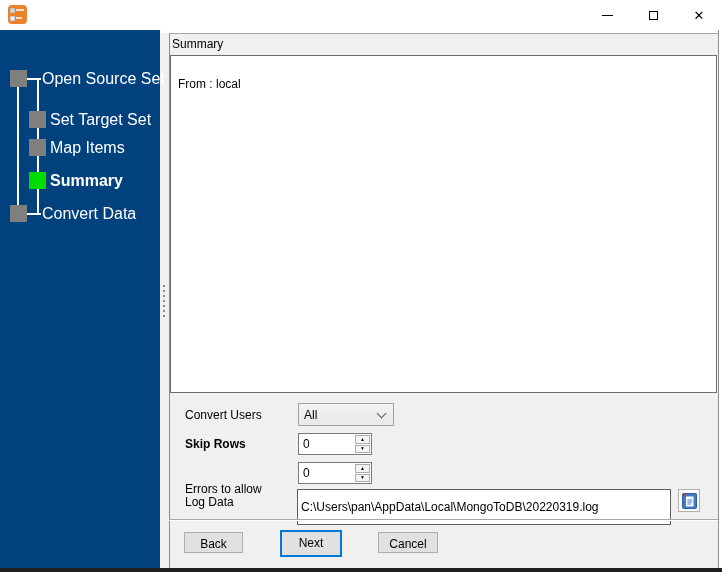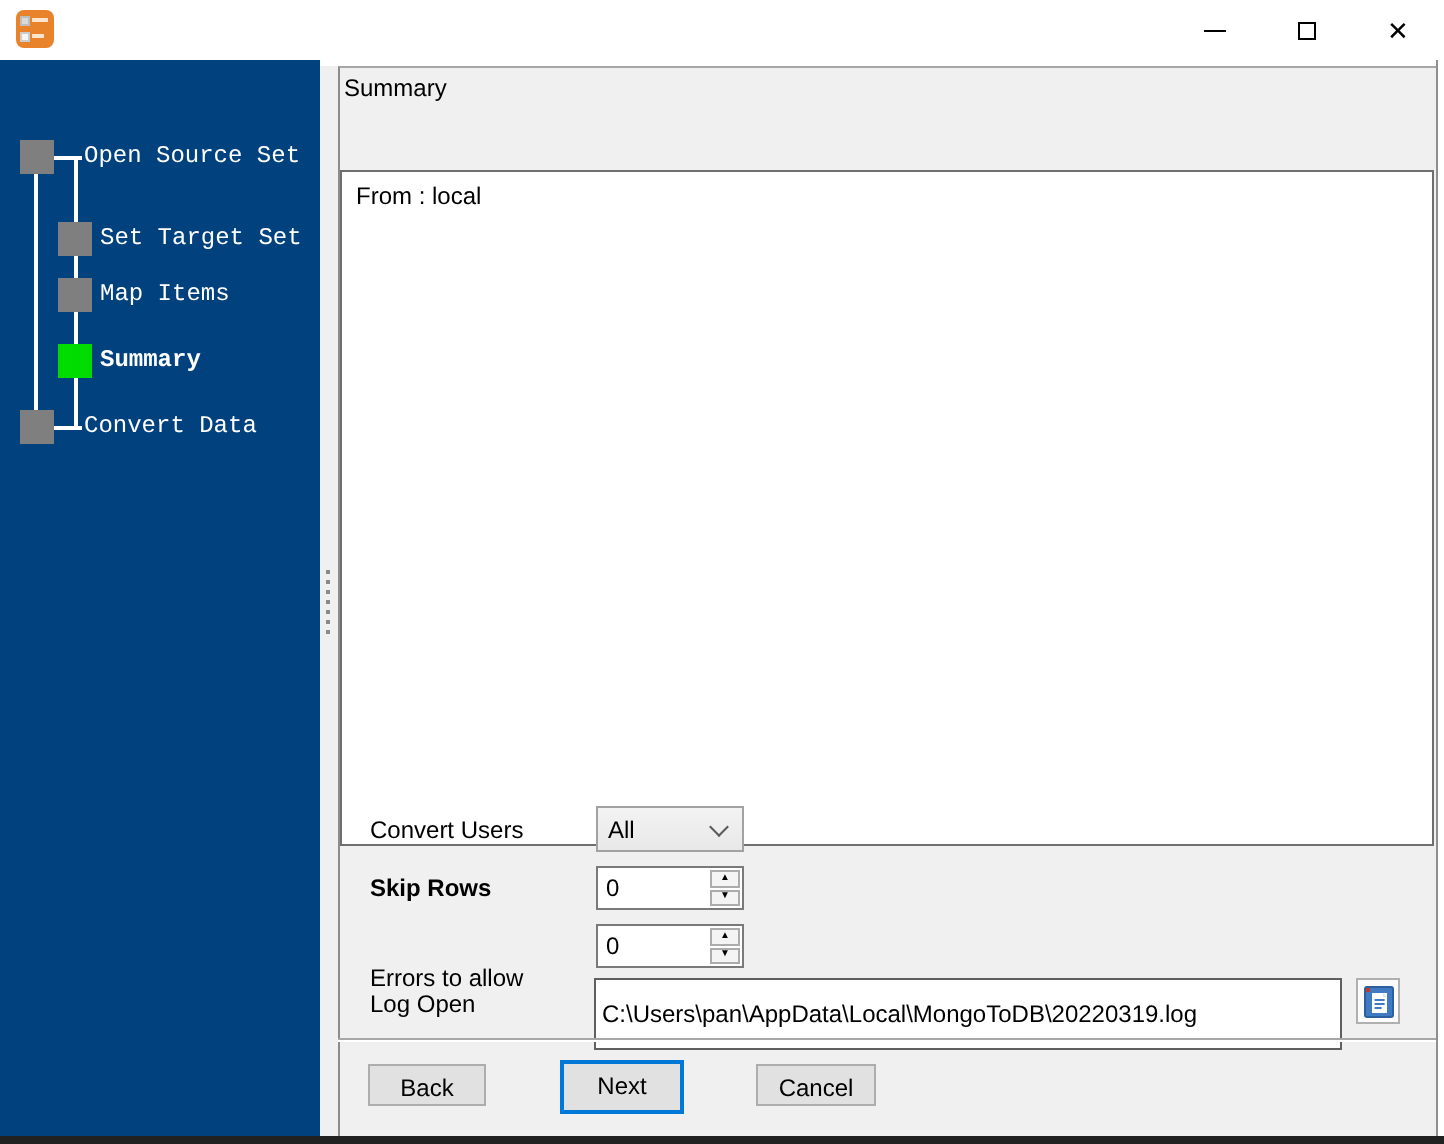--- a/index.html
+++ b/index.html
@@ -27,37 +27,37 @@
   .top-gap { position:absolute; left:160px; top:30px; width:558px; height:3px; background:#ffffff; }
 
   
   .sidebar { position:absolute; left:0; top:30px; width:160px; height:538px; background:#00417e; }
   .tree-line { position:absolute; background:#ffffff; }
   .vline-left  { left:17px; top:48px; width:2px; height:137px; }
   .vline-inner { left:37px; top:48px; width:2px; height:137px; }
   .hline-top    { left:19px; top:48px; width:22px; height:2px; }
   .hline-bottom { left:19px; top:183px; width:22px; height:2px; }
   .step-box { position:absolute; width:17px; height:17px; background:#7f7f7f; z-index:2; }
-  .step-label { position:absolute; color:#ffffff; font-size:12px; line-height:17px; white-space:nowrap; z-index:2;font-family:Liberation Mono, monospace; }
+  .step-label { position:absolute; color:#ffffff; font-size:16px; line-height:17px; white-space:nowrap; z-index:2; }
   .step-label.active { font-weight:bold; }
 
   
   .splitter { position:absolute; left:160px; top:33px; width:9px; height:535px; background:#f0f0f0; }
   .grip { position:absolute; left:3px; top:252px; display:flex; flex-direction:column; gap:3px; }
   .grip i { display:block; width:2px; height:2px; background:#8a8a8a; }
 
   
   .main { position:absolute; left:169px; top:33px; width:549px; height:535px; background:#f0f0f0; border-left:1px solid #8c8c8c; border-top:1px solid #a6a6a6; }
   .panel-caption { position:absolute; left:172px; top:37px; font-size:12px; color:#000; }
-  .summary-box { position:absolute; left:170px; top:55px; width:547px; height:338px; background:#ffffff; border:1px solid #6e6e6e; padding:4px 7px;margin-top:30px; }
+  .summary-box { position:absolute; left:170px; top:55px; width:547px; height:338px; background:#ffffff; border:1px solid #6e6e6e; padding:20px 7px; }
   .summary-line { font-size:12px; color:#000; line-height:16px; white-space:pre; }
 
   .fld-label { position:absolute; left:185px; font-size:12px; color:#000; white-space:nowrap; }
 
-  .combo { position:absolute; left:298px; top:403px; width:74px; height:23px; background:linear-gradient(#f3f3f3,#e8e8e8); border:1px solid #a2a2a2; display:flex; align-items:center; }
+  .combo { position:absolute; left:298px; top:403px; width:96px; height:23px; background:linear-gradient(#f3f3f3,#e8e8e8); border:1px solid #a2a2a2; display:flex; align-items:center; }
   .combo .val { font-size:12px; color:#000; padding-left:5px; flex:1; }
   .combo .chev { width:7px; height:7px; border-right:1px solid #5a5a5a; border-bottom:1px solid #5a5a5a; transform:rotate(45deg); margin-right:8px; margin-top:-3px; }
 
   .spinner { position:absolute; left:298px; width:74px; height:22px; background:#ffffff; border:1px solid #7a7a7a; display:flex; }
   .spinner input { flex:1; border:none; outline:none; font-size:12px; font-family:inherit; padding-left:4px; background:transparent; width:48px; }
   .spin-col { width:17px; display:flex; flex-direction:column; justify-content:center; gap:1px; padding:1px 1px; }
   .spin-btn { flex:1; background:#f4f4f4; border:1px solid #acacac; font-size:5px; line-height:1; color:#000; display:flex; align-items:center; justify-content:center; }
 
   .log-input { position:absolute; left:297px; top:489px; width:374px; height:23px; background:#fff; border:1px solid #5f5f5f; font-size:12px; font-family:inherit; padding:17px 3px; color:#000; outline:none; }
   .browse-btn { position:absolute; left:678px; top:489px; width:22px; height:23px; background:#fbfbfb; border:1px solid #b0b0b0; display:flex; align-items:center; justify-content:center; }
@@ -129,21 +129,21 @@
 
   <span class="panel-caption">Summary</span>
 
   <div class="summary-box">
     <div class="summary-line">From : local</div>
   </div>
 
   <span class="fld-label" style="top:408px;">Convert Users</span>
   <span class="fld-label" style="top:437px;font-weight:bold;">Skip Rows</span>
   <span class="fld-label" style="top:466px;margin-top:16px;">Errors to allow</span>
-  <span class="fld-label" style="top:495px;">Log Open</span>
+  <span class="fld-label" style="top:495px;">Log Data</span>
 
   <div class="combo">
     <span class="val">All</span>
     <span class="chev"></span>
   </div>
 
   <div class="spinner" style="top:433px;">
     <input value="0" style="">
     <div class="spin-col">
       <div class="spin-btn">

